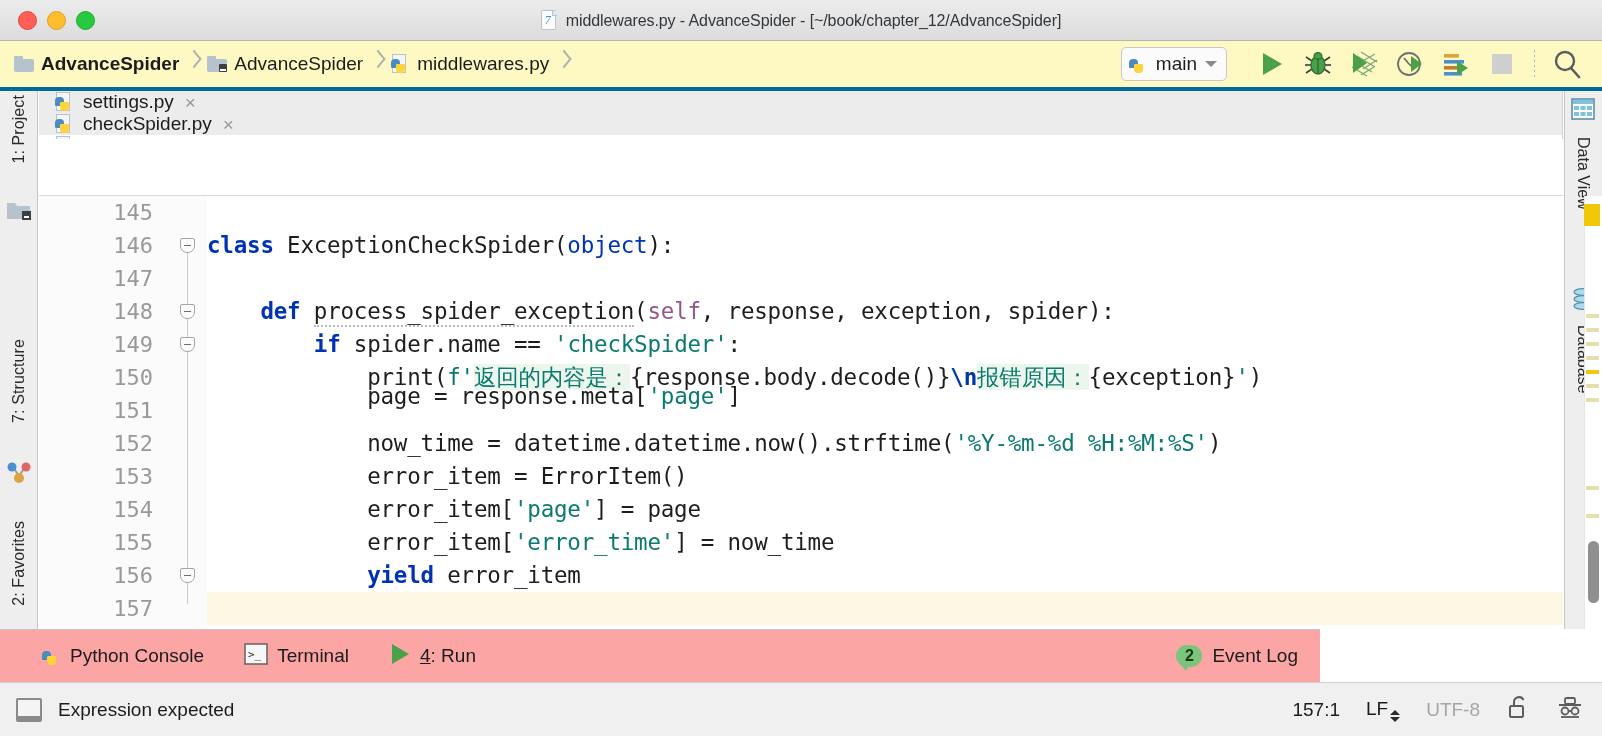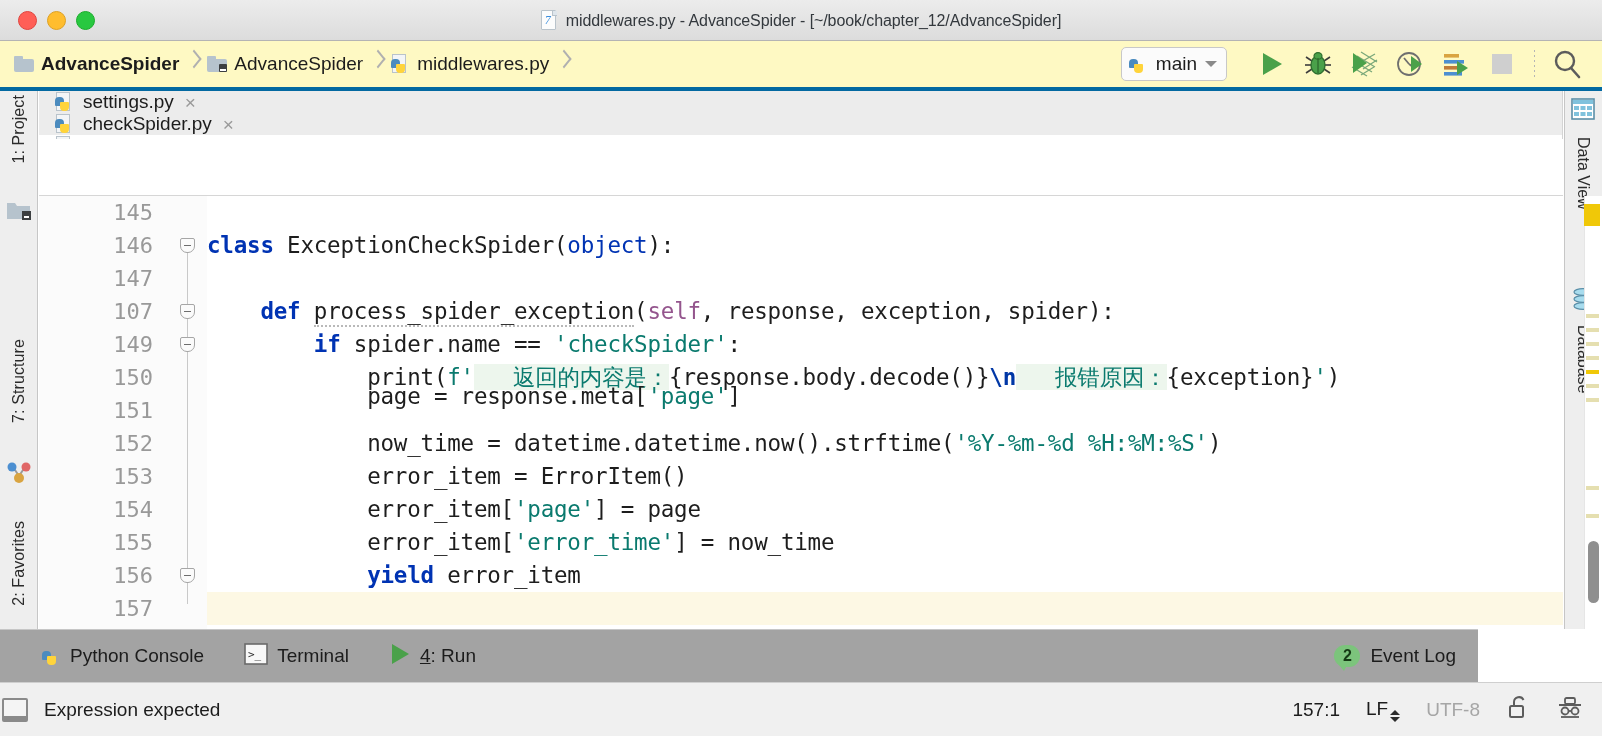--- a/index.html
+++ b/index.html
@@ -172,43 +172,43 @@
     font-size: 22.5px; white-space: pre; color: #1d1d1d;
     letter-spacing: -0.2px;
   }
   .cl.current { background: #fdf8e4; }
   .rowhl { position: absolute; left: 0; width: 1524px; height: 33px; background: #fdf8e4; }
   .kw { color: #0033b3; font-weight: bold; }
   .str { color: #0a7a6e; }
   .self { color: #94558d; }
   .builtin { color: #0033b3; }
   .esc { color: #0037a6; font-weight: bold; }
-  .fstr-hl { background: #edf6ed; padding-left: 39px; }
+  .fstr-hl { background: #edf6ed; }
   .squig {
     border-bottom: 2px dotted #b9b9b9;
     padding-bottom: 1px;
   }
 
   
   .vscroll {
     position: absolute; right: 0; top: 196px; width: 18px; height: 433px;
     background: #ffffff; border-left: 1px solid #e6e6e6;
   }
   .mark-warn { position: absolute; right: 3px; width: 13px; height: 4px; background: #e5dfb0; }
   .mark-warn.strong { background: #f0c808; }
   .mark-block { position: absolute; right: 2px; top: 8px; width: 16px; height: 22px; background: #f0c808; }
   .scroll-thumb {
     position: absolute; right: 3px; top: 345px; width: 11px; height: 62px;
     background: #8f8f8f; border-radius: 6px;
   }
 
   
   .bottombar {
-    position: absolute; left: 0; top: 629px; width: 1478px; height: 53px;
-    background: #a3a3a3; border-top: 1px solid #c6c6c6;
+    position: absolute; left: 0; top: 629px; width: 1320px; height: 53px;
+    background: #fca5a5; border-top: 1px solid #c6c6c6;
     display: flex; align-items: center;
   }
   .bbtn { display: flex; align-items: center; gap: 9px; padding: 0 20px; height: 53px; }
   .bbtn-label { font-size: 19px; color: #1c1c1c; white-space: nowrap; }
   .bbtn-label u { text-decoration: underline; }
   .evlog { margin-left: auto; display: flex; align-items: center; gap: 10px; padding-right: 22px; }
   .badge2 {
     width: 26px; height: 22px; background: #7cc47c; border-radius: 11px;
     color: #153a15; font-size: 16px; font-weight: bold;
     display: flex; align-items: center; justify-content: center; position: relative;
@@ -218,21 +218,21 @@
     border-left:5px solid transparent; border-right:3px solid transparent;
     border-top:6px solid #7cc47c;
   }
 
   
   .statusbar {
     position: absolute; left: 0; top: 682px; width: 1602px; height: 54px;
     background: #f0f0f0; border-top: 1px solid #cfcfcf;
     display: flex; align-items: center;
   }
-  .sb-left { display: flex; align-items: center; gap: 16px; margin-left: 2px; }
+  .sb-left { display: flex; align-items: center; gap: 16px; margin-left: 16px; }
   .sb-text { font-size: 19px; color: #1c1c1c; }
   .sb-right { margin-left: auto; display: flex; align-items: center; gap: 26px; padding-right: 18px; }
   .sb-dim { color: #a6a6a6; }
   .termicon {
     width: 26px; height: 24px; border: 2px solid #8a8a8a; border-radius: 2px;
     background: #f4f4f4; position: relative;
   }
   .termicon::after {
     content:""; position:absolute; left:0; right:0; bottom:0; height:4px; background:#8a8a8a;
   }
@@ -479,21 +479,21 @@
   <div class="subtab"></div>
 
   <div class="editor">
 
     <div class="rowhl" style="top:396px;"></div>
 
     <div class="gutter">
       <div class="lineno" style="top:0px;">145</div>
       <div class="lineno" style="top:33px;">146</div>
       <div class="lineno" style="top:66px;">147</div>
-      <div class="lineno" style="top:99px;">107</div>
+      <div class="lineno" style="top:99px;">148</div>
       <div class="lineno" style="top:132px;">149</div>
       <div class="lineno" style="top:165px;">150</div>
       <div class="lineno" style="top:198px;">151</div>
       <div class="lineno" style="top:231px;">152</div>
       <div class="lineno" style="top:264px;">153</div>
       <div class="lineno" style="top:297px;">154</div>
       <div class="lineno" style="top:330px;">155</div>
       <div class="lineno" style="top:363px;">156</div>
       <div class="lineno" style="top:396px;">157</div>
     </div>

